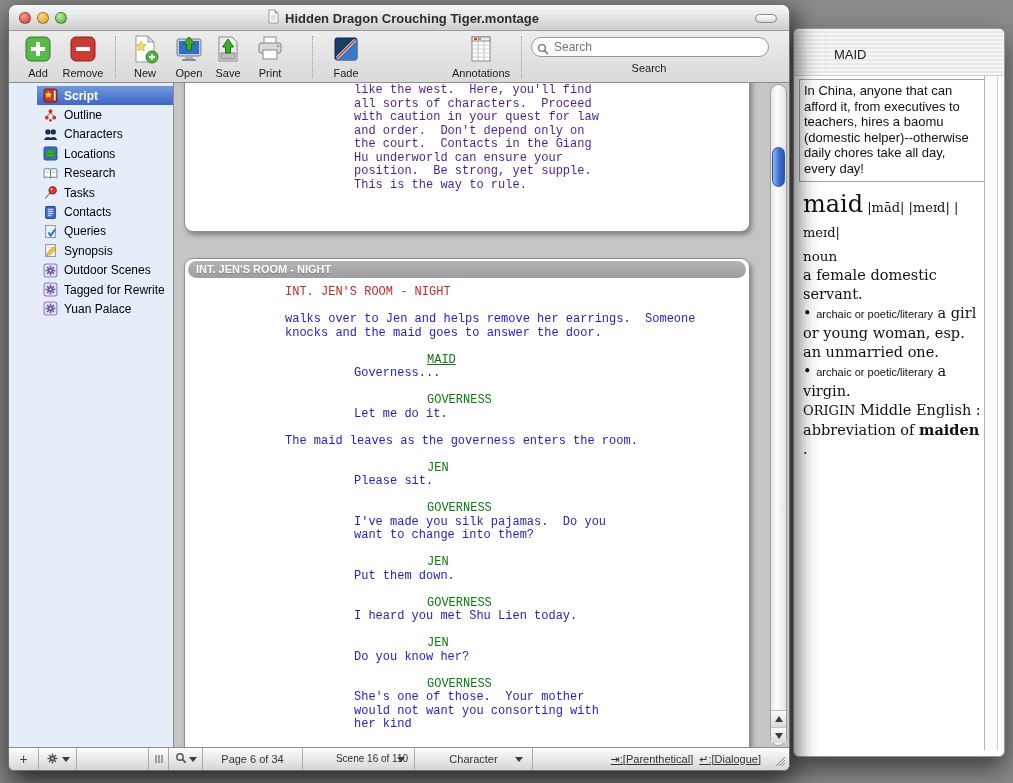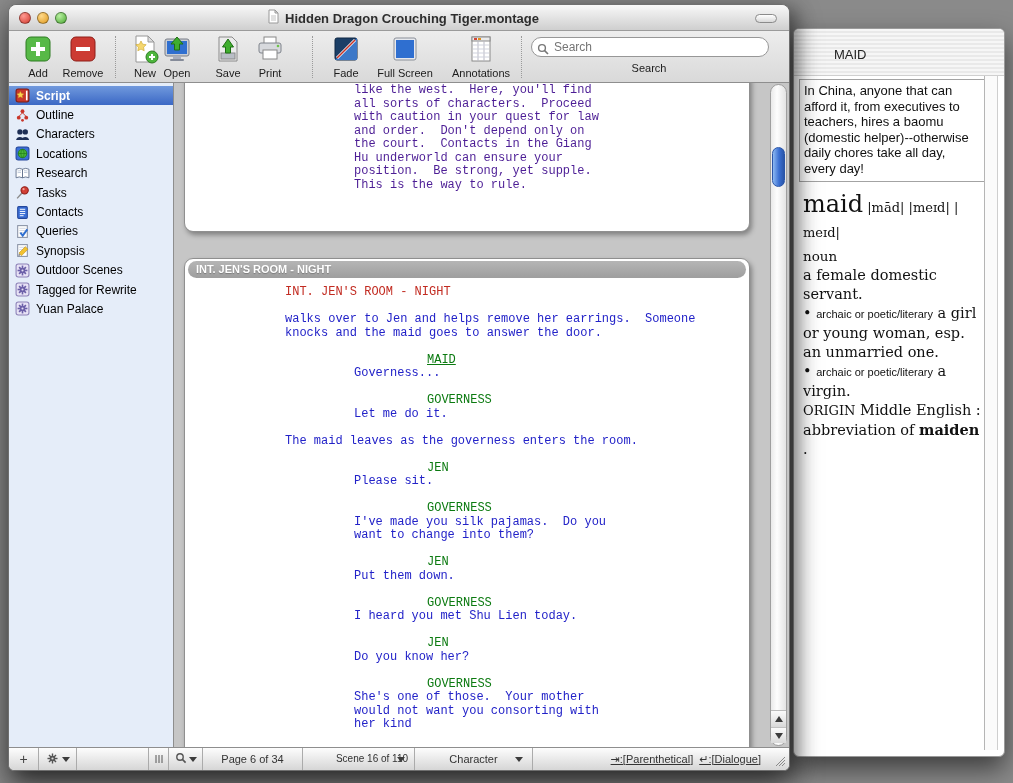--- a/index.html
+++ b/index.html
@@ -77,21 +77,21 @@
     border:1px solid #979797; border-radius:11px; background:#fff;
     font-size:12px; color:#333; padding:0 8px 0 22px; outline:none;
   }
   .search-mag{ position:absolute; left:13px; top:7px; }
   .search-caption{ position:absolute; left:0; right:0; top:28px; text-align:center; font-size:11px; color:#1c1c1c; }
 
   .sidebar{
     position:absolute; left:0; top:78px; width:165px; bottom:23px;
     background:#e5edf9; border-right:1px solid #8e8e8e; padding-top:3px; overflow:hidden;
   }
-  .sb-row{ height:19.4px; display:flex; align-items:center; padding-left:6px; font-size:12px; color:#000; }
+  .sb-row{ height:19.4px; display:flex; align-items:center; padding-left:6px; font-size:12px; color:#000;margin-left:28px; }
   .sb-row .sb-icon{ width:15px; height:15px; margin-right:6px; flex:none; }
   .sb-row.selected{
     background:linear-gradient(#7099dd,#3b68c5); color:#fff; font-weight:bold;
   }
 
   .content{
     position:absolute; left:165px; top:78px; right:0; bottom:23px;
     background:#c6c6c6; overflow:hidden;
   }
   .page-card{
@@ -224,21 +224,21 @@
       <span class="tb-icon"><svg width="30" height="30" viewBox="0 0 30 30">
             <path d="M6 2h12l6 6v20H6z" fill="#fff" stroke="#979797"></path>
             <path d="M18 2l6 6h-6z" fill="#ddd" stroke="#979797"></path>
             <path d="M11 7l1.6 3.2 3.6.5-2.6 2.5.6 3.6-3.2-1.7-3.2 1.7.6-3.6-2.6-2.5 3.6-.5z" fill="#f5d76e" stroke="#c9a227" stroke-width=".6"></path>
             <circle cx="22" cy="23" r="6" fill="#4db53c" stroke="#2f7d23"></circle>
             <rect x="19" y="22" width="6" height="2" fill="#fff"></rect>
             <rect x="21" y="20" width="2" height="6" fill="#fff"></rect>
           </svg></span>
       <span class="tb-label">New</span>
     </div>
-    <div class="tb-btn" style="left:148px;width:40px">
+    <div class="tb-btn" style="left:160px;width:40px">
       <span class="tb-icon"><svg width="30" height="30" viewBox="0 0 30 30">
             <rect x="3" y="5" width="24" height="17" rx="2" fill="#c9cdd4" stroke="#7a7f88"></rect>
             <rect x="5" y="7" width="20" height="13" fill="#2f6fd0"></rect>
             <rect x="11" y="22" width="8" height="3" fill="#a9aebc"></rect>
             <rect x="8" y="25" width="14" height="2" rx="1" fill="#858b99"></rect>
             <path d="M15 3l6 7h-3.5v6h-5v-6H9z" fill="#3fae2e" stroke="#1f6e14"></path>
           </svg></span>
       <span class="tb-label">Open</span>
     </div>
     <div class="tb-btn" style="left:199px;width:40px">
@@ -260,27 +260,20 @@
     </div>
     <div class="tb-sep" style="left:303px"></div>
     <div class="tb-btn" style="left:316px;width:42px">
       <span class="tb-icon"><svg width="30" height="30" viewBox="0 0 30 30">
             <rect x="4" y="4" width="22" height="22" rx="2" fill="#1b3e66" stroke="#0e2744"></rect>
             <path d="M4 26L26 4v22z" fill="#3c78c8"></path>
             <path d="M6 24L24 6" stroke="#fff" stroke-width="3"></path>
             <path d="M6 24L24 6" stroke="#c23328" stroke-width="1.6"></path>
           </svg></span>
       <span class="tb-label">Fade</span>
-    </div>
-    <div class="tb-btn" style="left:360px;width:72px">
-      <span class="tb-icon"><svg width="30" height="30" viewBox="0 0 30 30">
-            <rect x="4" y="4" width="22" height="22" rx="2" fill="#e7e9ee" stroke="#8a8f98"></rect>
-            <rect x="6" y="6" width="18" height="18" fill="#2f6fd0"></rect>
-          </svg></span>
-      <span class="tb-label">Full Screen</span>
     </div>
     <div class="tb-btn" style="left:434px;width:76px">
       <span class="tb-icon"><svg width="30" height="30" viewBox="0 0 30 30">
             <rect x="6" y="3" width="18" height="24" fill="#fff" stroke="#8a8a8a"></rect>
             <rect x="6" y="3" width="18" height="4" fill="#ececec" stroke="#8a8a8a"></rect>
             <rect x="8" y="4" width="3" height="2" fill="#d04438"></rect>
             <rect x="12" y="4" width="3" height="2" fill="#e0901f"></rect>
             <line x1="12" y1="7" x2="12" y2="27" stroke="#b9b9c4"></line>
             <line x1="18" y1="7" x2="18" y2="27" stroke="#b9b9c4"></line>
             <line x1="7" y1="11" x2="23" y2="11" stroke="#cfd2dd"></line>

